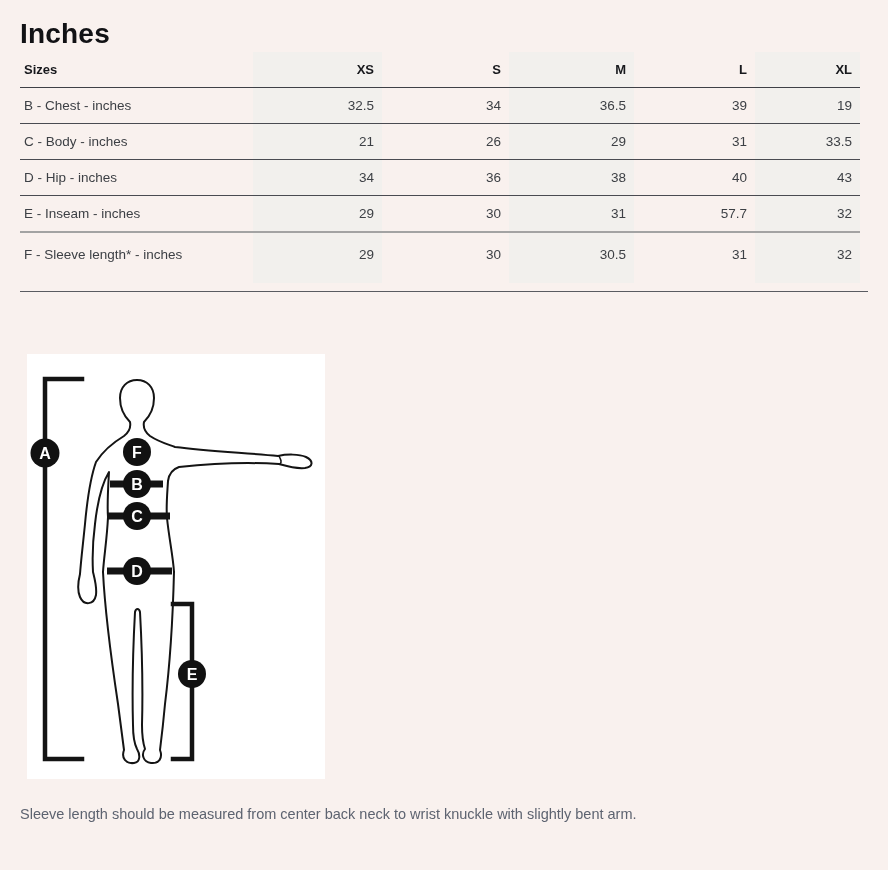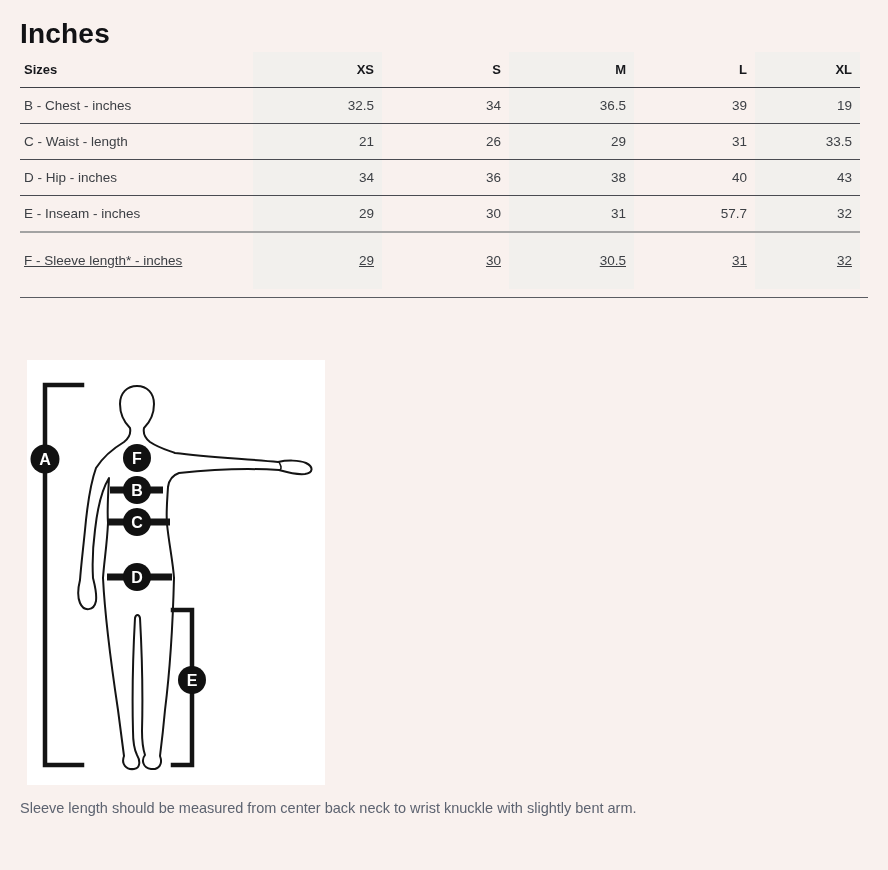--- a/index.html
+++ b/index.html
@@ -51,32 +51,32 @@
     text-align: left;
     padding-left: 4px;
   }
   
   .size-table th:nth-child(2), .size-table td:nth-child(2),
   .size-table th:nth-child(4), .size-table td:nth-child(4),
   .size-table th:nth-child(6), .size-table td:nth-child(6) {
     background: #f2f0ed;
   }
   .size-table tr.row-e td { border-bottom: 2px solid #a3a3a3; }
-  .size-table tr.row-f td { padding-top: 20px; padding-bottom: 21px; border-bottom: none; text-decoration: underline; }
+  .size-table tr.row-f td { padding-top: 14px; padding-bottom: 21px; border-bottom: none; }
 
   .diagram-card {
     width: 298px;
     height: 425px;
     background: #ffffff;
     margin: 62px 0 0 7px;
   }
   .diagram-card svg { display: block; }
 
   .footnote {
-    margin-top: 14px;
+    margin-top: 26px;
     font-size: 14.5px;
     line-height: 18px;
     color: #5d6370;
   }
 
   .badge-letter {
     font-family: "Liberation Sans", "DejaVu Sans", sans-serif;
     font-weight: 700;
     font-size: 16px;
     fill: #ffffff;
@@ -112,21 +112,21 @@
       <tbody>
         <tr>
           <td>B - Chest - inches</td>
           <td>32.5</td>
           <td>34</td>
           <td>36.5</td>
           <td>39</td>
           <td>19</td>
         </tr>
         <tr>
-          <td>C - Waist - length</td>
+          <td>C - Body - inches</td>
           <td>21</td>
           <td>26</td>
           <td>29</td>
           <td>31</td>
           <td>33.5</td>
         </tr>
         <tr>
           <td>D - Hip - inches</td>
           <td>34</td>
           <td>36</td>

